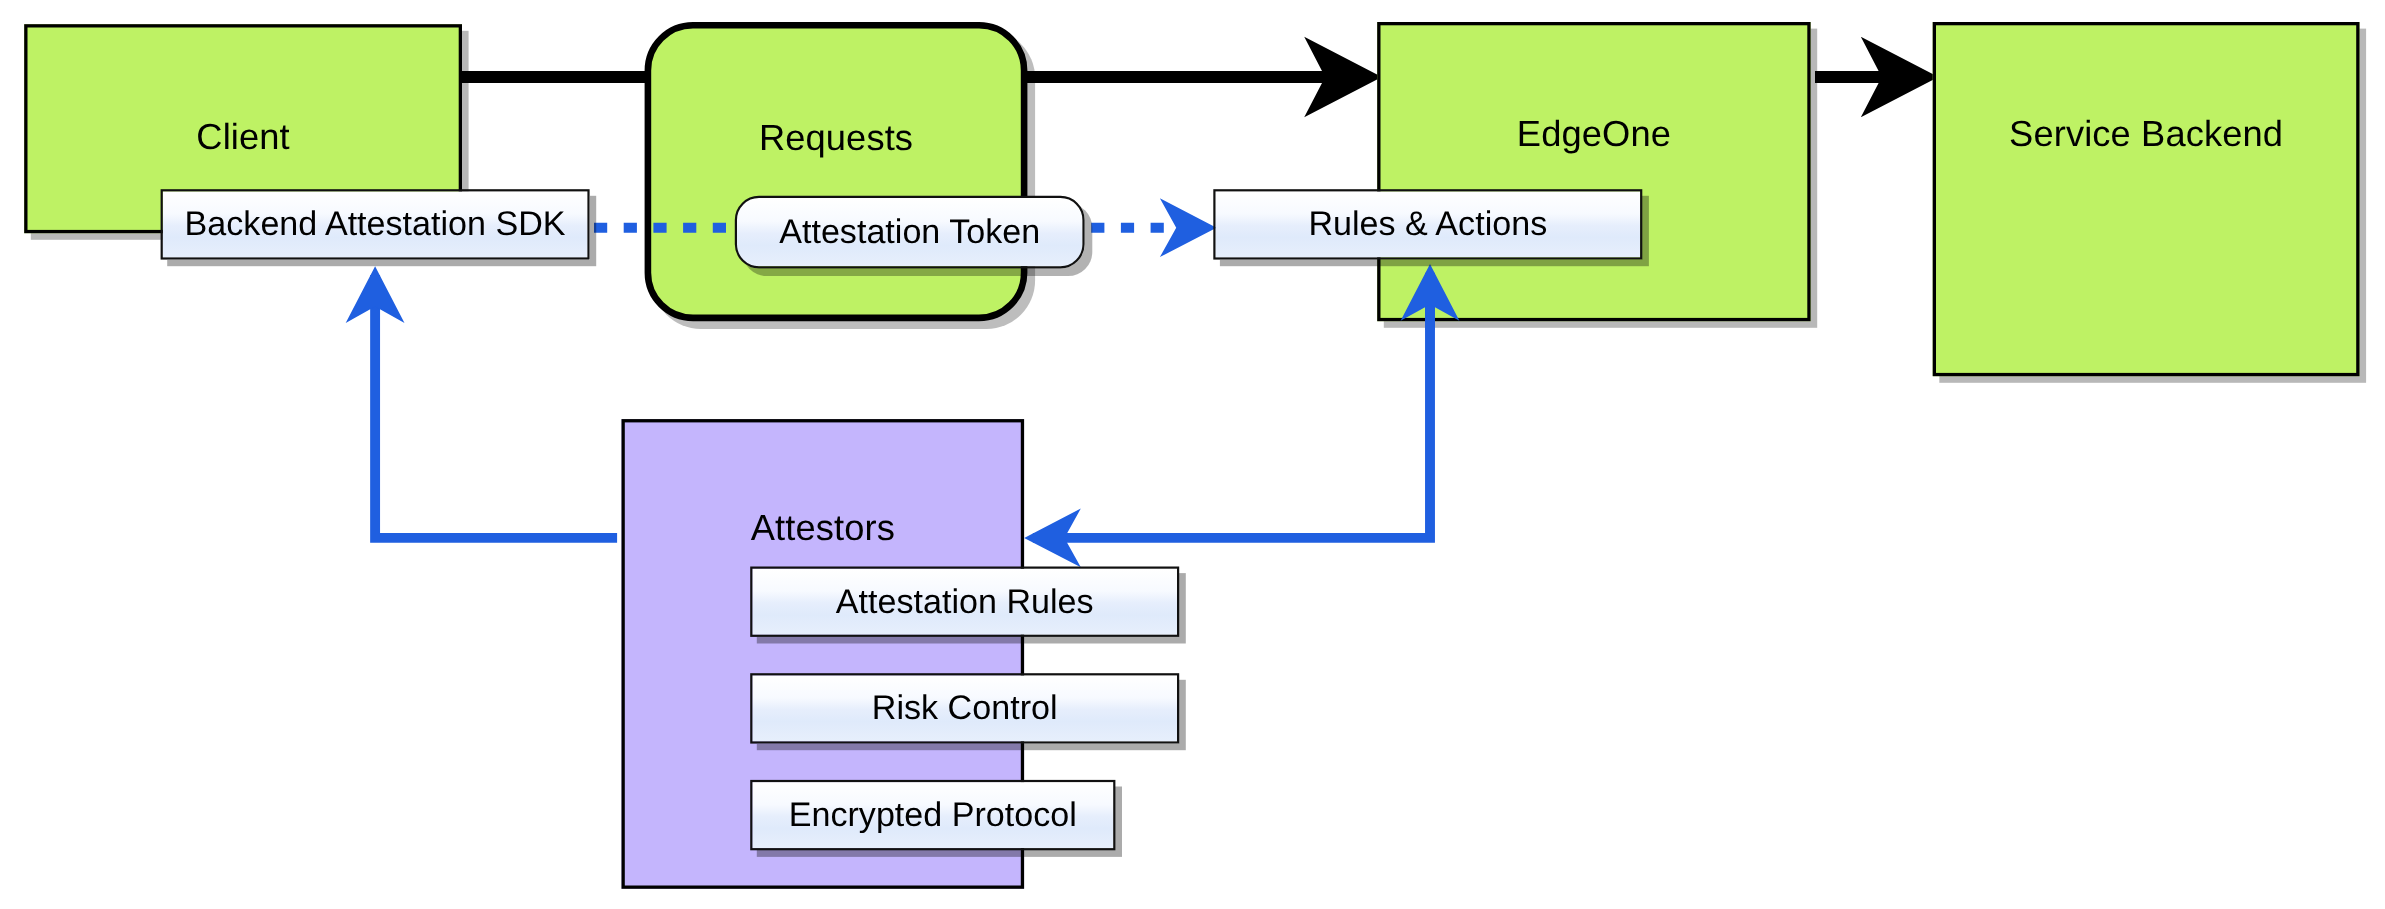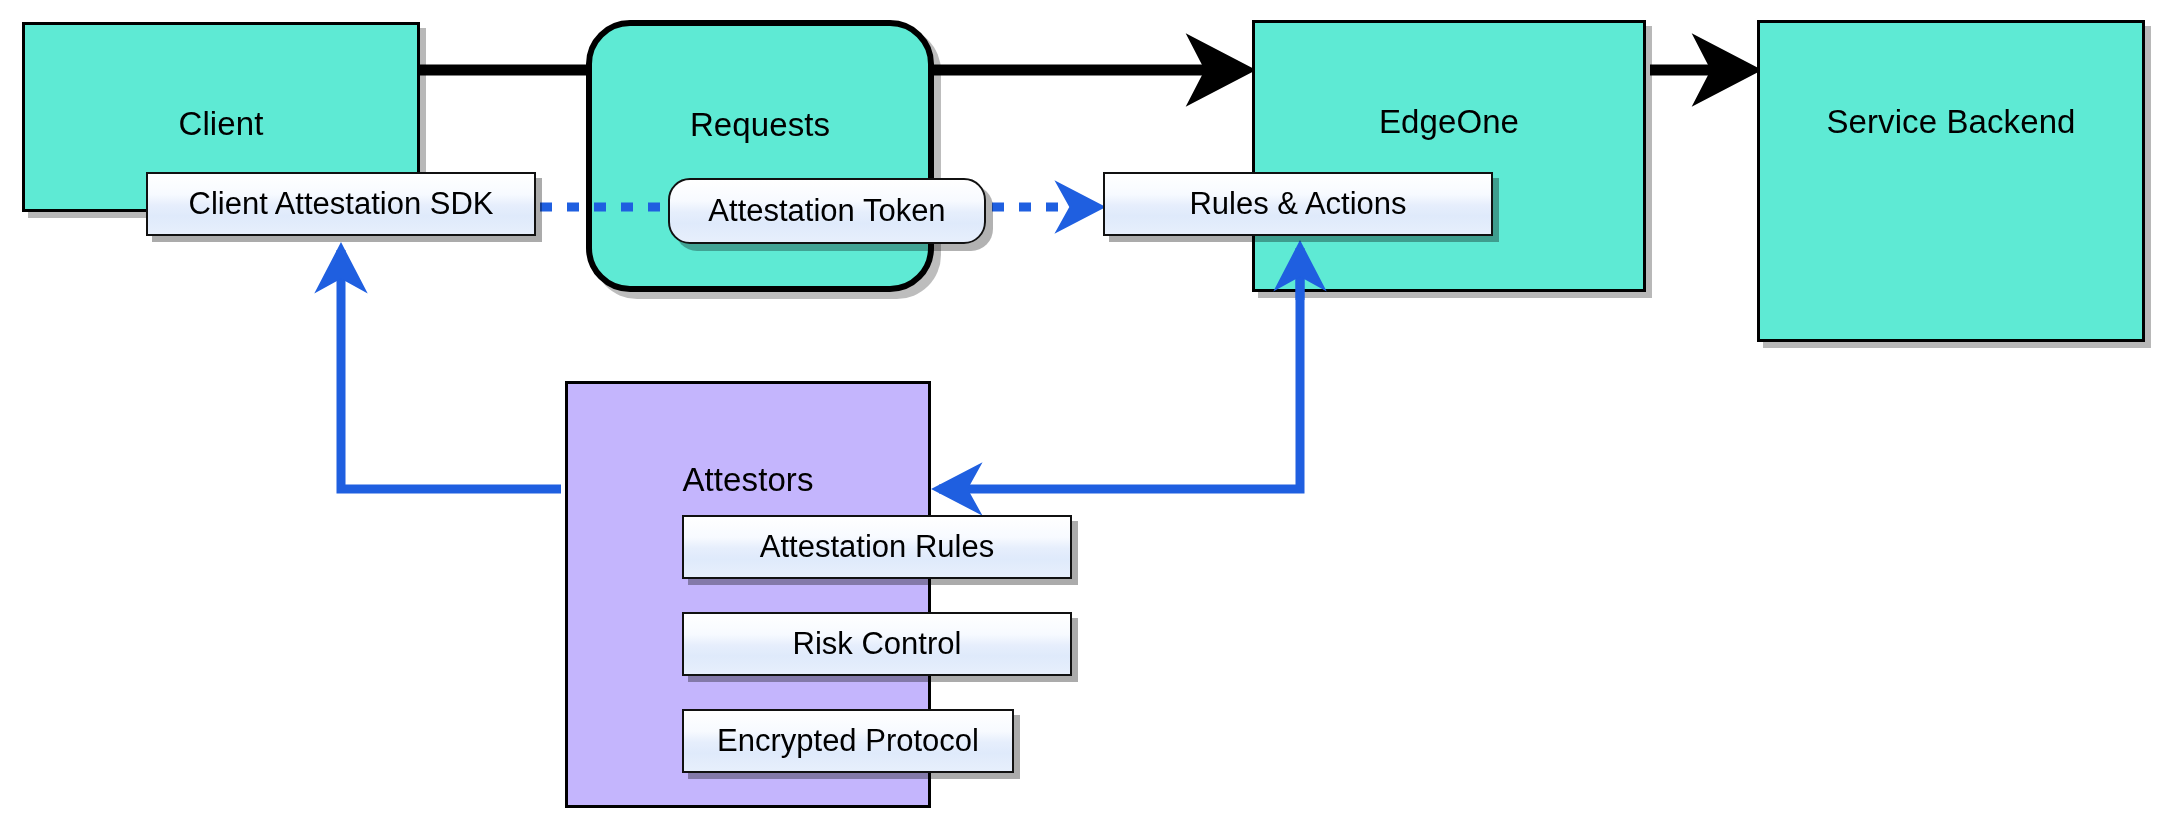--- a/index.html
+++ b/index.html
@@ -12,21 +12,21 @@
 
   
   .layer{position:absolute;left:0;top:0;width:2168px;height:826px;}
   #edges-black{z-index:4;}
   #edges-blue{z-index:9;}
 
   
   .node{
     position:absolute;
     box-sizing:border-box;
-    background:#5eead4;
+    background:#bef264;
     border:3px solid #000000;
     box-shadow:6px 6px 0 0 rgba(0,0,0,0.28);
     z-index:5;
   }
   .node.rounded{
     border-width:6px;
     border-radius:44px;
     box-shadow:7px 7px 0 0 rgba(0,0,0,0.26);
   }
   .node.attestors{
@@ -133,21 +133,21 @@
 
     <line x1="992" y1="207" x2="1098" y2="207" stroke="#1f5fe0" stroke-width="9" stroke-dasharray="12 15" stroke-linecap="butt" marker-end="url(#bluArrow)"></line>
 
     <path d="M 561 489 L 341 489 L 341 250" fill="none" stroke="#1f5fe0" stroke-width="9" stroke-linejoin="miter" marker-end="url(#bluArrow)"></path>
 
     <path d="M 1300 250 L 1300 489 L 939 489" fill="none" stroke="#1f5fe0" stroke-width="9" stroke-linejoin="miter" marker-end="url(#bluArrow)"></path>
 
     <path d="M 1300 300 L 1300 248" fill="none" stroke="#1f5fe0" stroke-width="9" marker-end="url(#bluArrow)"></path>
   </svg>
 
-  <div class="chip" id="chip-sdk">Client Attestation SDK</div>
+  <div class="chip" id="chip-sdk">Backend Attestation SDK</div>
 
   <div class="chip rounded" id="chip-token">Attestation Token</div>
 
   <div class="chip" id="chip-rules">Rules &amp; Actions</div>
 
   <div class="chip" id="chip-att-rules">Attestation Rules</div>
 
   <div class="chip" id="chip-risk">Risk Control</div>
 
   <div class="chip" id="chip-enc">Encrypted Protocol</div>

